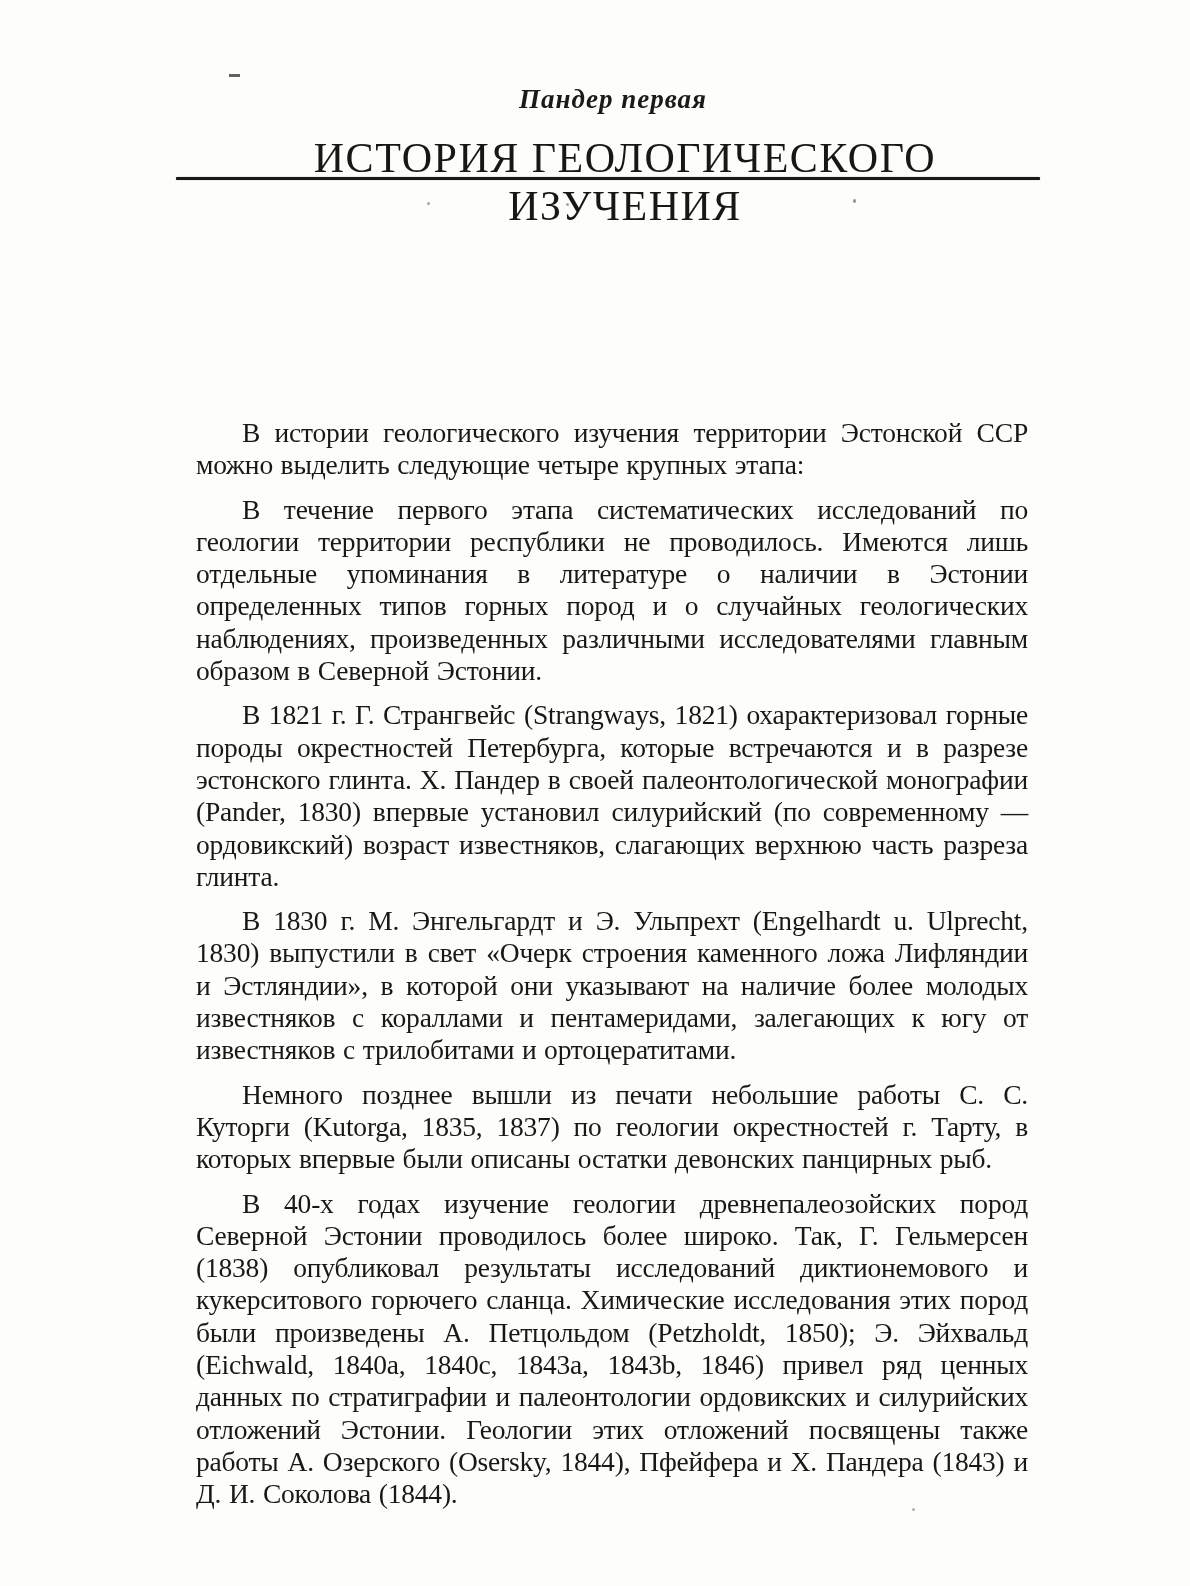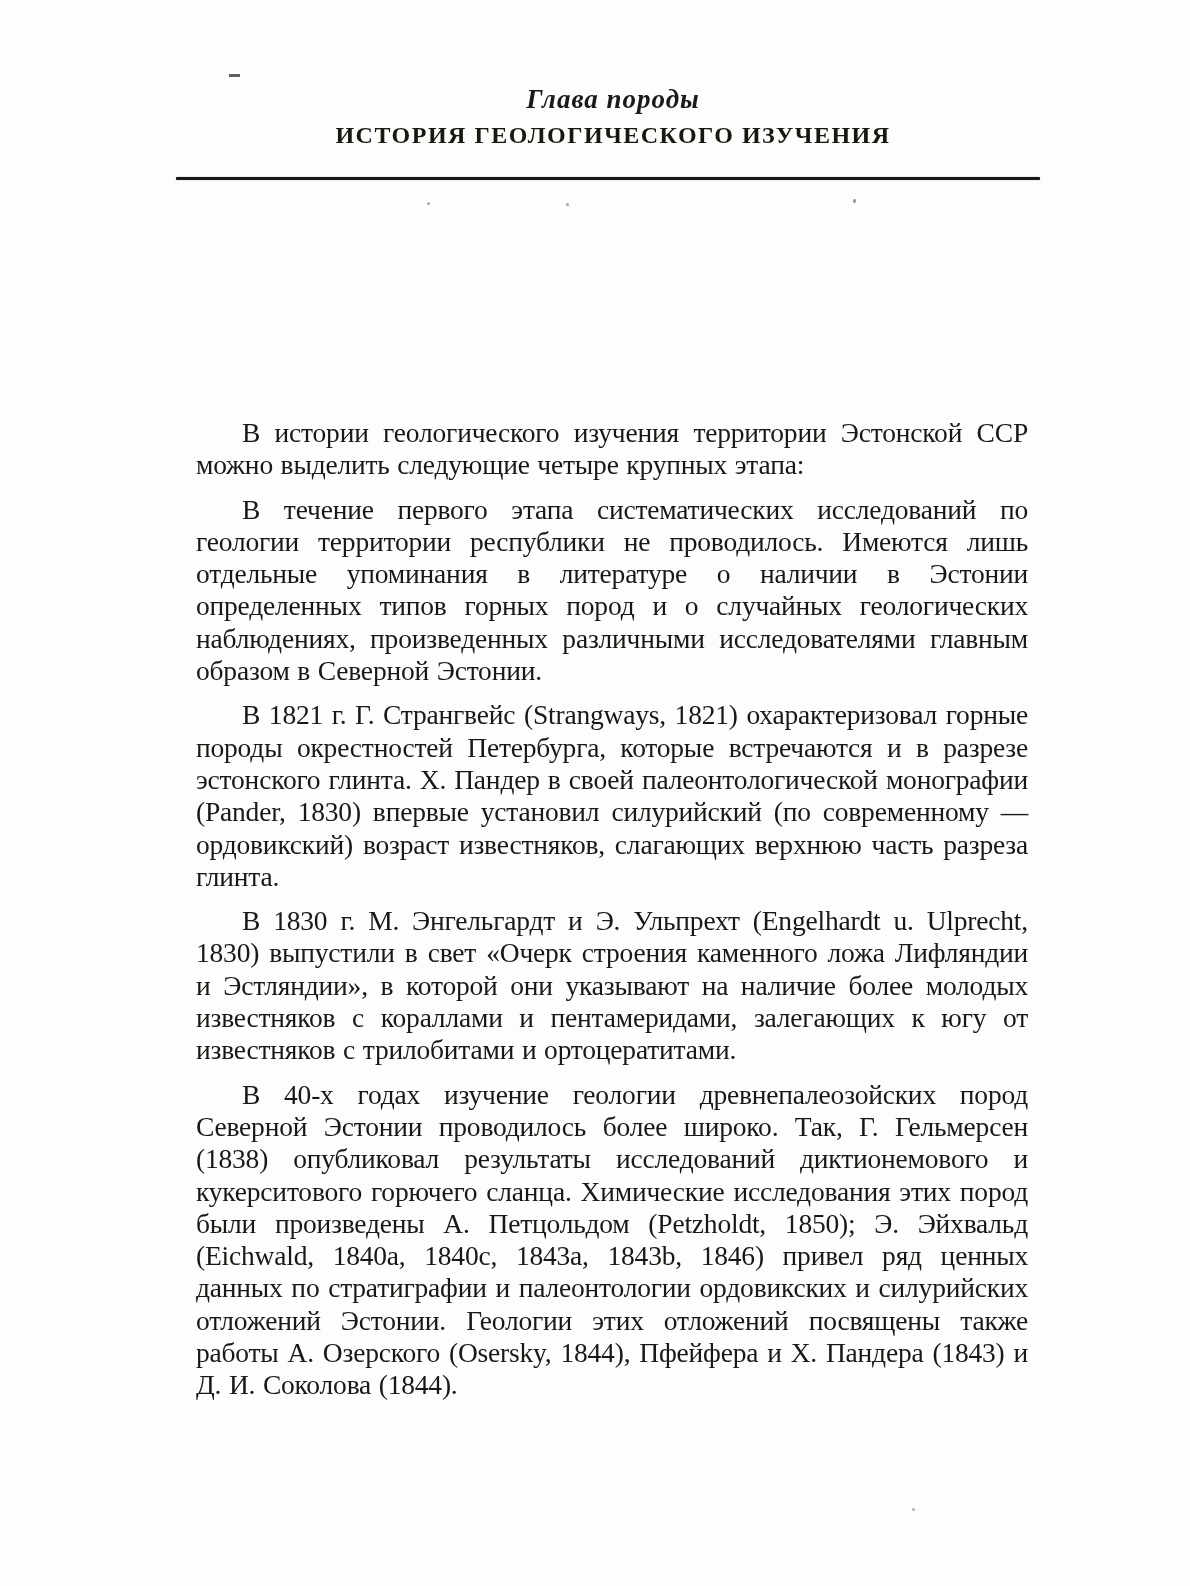--- a/index.html
+++ b/index.html
@@ -27,24 +27,24 @@
     font-weight: bold;
     font-style: italic;
     letter-spacing: 1px;
     color: #1b1a18;
   }
   .chapter-title {
     position: absolute;
     top: 122px;
     left: 185px;
     width: 856px;
-    margin: 0;
+    margin: 12px;
     text-align: center;
-    font-size: 24px;
-    font-weight: bold;
+    font-size: 42px;
+    font-weight: normal;
     letter-spacing: 1.5px;
     color: #181714;
   }
   .title-rule {
     position: absolute;
     top: 177px;
     left: 176px;
     width: 864px;
     height: 3px;
     background: #1a1917;
@@ -78,31 +78,32 @@
   .speck-dot-1  { top: 202px;  left: 427px;  width: 3px;  height: 3px;  opacity: .45; border-radius: 50%; }
   .speck-dot-2  { top: 203px;  left: 566px;  width: 3px;  height: 3px;  opacity: .45; border-radius: 50%; }
   .speck-dot-3  { top: 199px;  left: 853px;  width: 3px;  height: 4px;  opacity: .55; border-radius: 50%; }
   .speck-dot-4  { top: 1508px; left: 912px;  width: 3px;  height: 3px;  opacity: .4;  border-radius: 50%; }
 </style>
 </head>
 <body>
 
 <div class="page">
 
-  <div class="chapter-label">Глава породы</div>
+  <div class="chapter-label">Пандер первая</div>
 
   <h1 class="chapter-title">ИСТОРИЯ ГЕОЛОГИЧЕСКОГО ИЗУЧЕНИЯ</h1>
 
   <div class="title-rule"></div>
 
   <div class="body-text" lang="ru">
     <p>В истории геологического изучения территории Эстонской ССР можно выделить следующие четыре крупных этапа:</p>
     <p>В течение первого этапа систематических исследований по геологии территории республики не проводилось. Имеются лишь отдельные упоминания в литературе о наличии в Эстонии определенных типов горных пород и о случайных геологических наблюдениях, произведенных различными исследователями главным образом в Северной Эстонии.</p>
     <p>В 1821 г. Г. Странгвейс (Strangways, 1821) охарактеризовал горные породы окрестностей Петербурга, которые встречаются и в разрезе эстонского глинта. Х. Пандер в своей палеонтологической монографии (Pander, 1830) впервые установил силурийский (по современному — ордовикский) возраст известняков, слагающих верхнюю часть разреза глинта.</p>
     <p>В 1830 г. М. Энгельгардт и Э. Ульпрехт (Engelhardt u. Ulprecht, 1830) выпустили в свет «Очерк строения каменного ложа Лифляндии и Эстляндии», в которой они указывают на наличие более молодых известняков с кораллами и пентамеридами, залегающих к югу от известняков с трилобитами и ортоцератитами.</p>
+    <p>Немного позднее вышли из печати небольшие работы С. С. Куторги (Kutorga, 1835, 1837) по геологии окрестностей г. Тарту, в которых впервые были описаны остатки девонских панцирных рыб.</p>
     <p>В 40-х годах изучение геологии древнепалеозойских пород Северной Эстонии проводилось более широко. Так, Г. Гельмерсен (1838) опубликовал результаты исследований диктионемового и кукерситового горючего сланца. Химические исследования этих пород были произведены А. Петцольдом (Petzholdt, 1850); Э. Эйхвальд (Eichwald, 1840a, 1840c, 1843a, 1843b, 1846) привел ряд ценных данных по стратиграфии и палеонтологии ордовикских и силурийских отложений Эстонии. Геологии этих отложений посвящены также работы А. Озерского (Osersky, 1844), Пфейфера и Х. Пандера (1843) и Д. И. Соколова (1844).</p>
 
   </div>
 
   <div class="speck speck-dash"></div>
   <div class="speck speck-dot-1"></div>
   <div class="speck speck-dot-2"></div>
   <div class="speck speck-dot-3"></div>
   <div class="speck speck-dot-4"></div>
 

